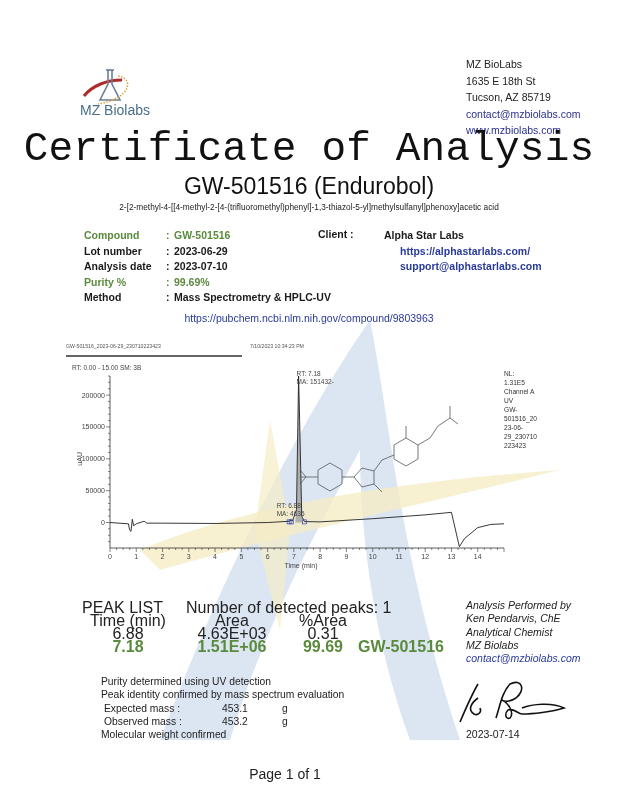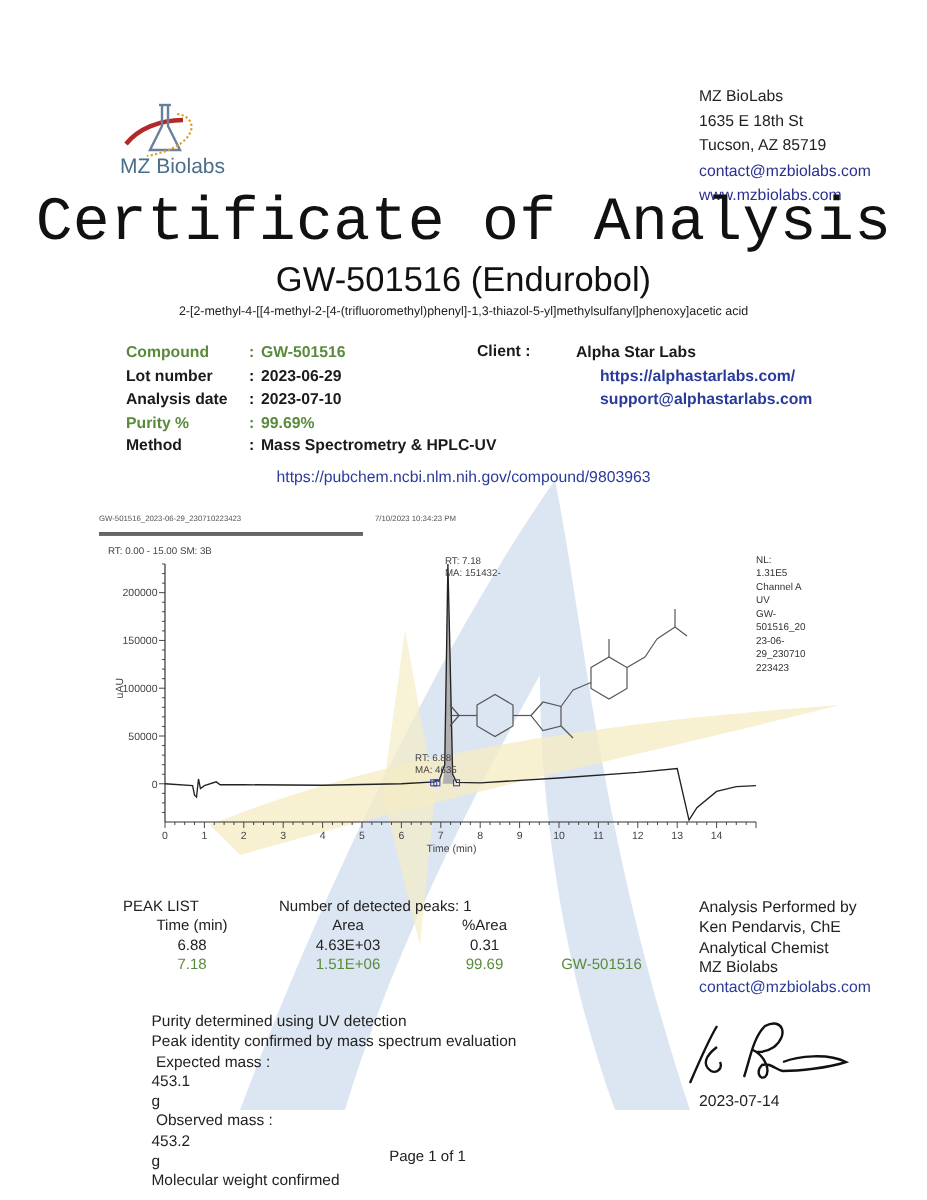--- a/index.html
+++ b/index.html
@@ -31,39 +31,39 @@
   .pubchem { left: 0; width: 618px; top: 311px; text-align: center; font-size: 10.5px; line-height: 15px; color: #222; }
   .pubchem .link { color: #2a3a9a; }
 
   .run-id { left: 66px; top: 343px; font-size: 5.2px; color: #555; }
   .run-date { left: 250px; top: 343px; font-size: 5.2px; color: #555; }
   .rt-range { left: 72px; top: 364px; font-size: 6.5px; color: #444; }
 
   .chart { left: 60px; top: 370px; width: 450px; height: 200px; }
   .legend-side { left: 504px; top: 369px; font-size: 6.6px; color: #333; line-height: 9px; }
 
-  .peaks { left: 82px; top: 599px; font-size: 10px; color: #222; }
+  .peaks { left: 82px; top: 599px; font-size: 16px; color: #222; }
   .peaks .row { display: flex; height: 13px; }
   .peaks .c1 { width: 92px; text-align: center; }
   .peaks .c2 { width: 116px; text-align: center; }
   .peaks .c3 { width: 66px; text-align: center; }
   .peaks .c4 { width: 90px; text-align: center; }
-  .peaks .hl { color: #5a8a3c; font-weight: normal; }
+  .peaks .hl { color: #5a8a3c; font-weight: bold; }
 
   .notes { left: 84px; top: 675px; font-size: 10.3px; line-height: 13.3px; color: #222; margin-left: 17px; }
-  .notes .mass { display: flex; flex-direction: column; }
+  .notes .mass { display: flex; }
   .notes .mass .m1 { width: 118px; padding-left: 3px; }
   .notes .mass .m2 { width: 60px; }
 
-  .performer { left: 466px; top: 599px; font-size: 10.5px; line-height: 13.3px; color: #222; }
+  .performer { left: 466px; top: 599px; font-size: 10.5px; line-height: 13.3px; color: #222; font-style: italic; }
   .performer .link { color: #2a3a9a; }
   .signature { left: 452px; top: 678px; width: 120px; height: 48px; }
   .sig-date { left: 466px; top: 728px; font-size: 10.5px; color: #222; }
 
-  .page-num { left: 0; width: 570px; top: 766px; text-align: center; font-size: 10px; color: #222; }
+  .page-num { left: 0; width: 570px; top: 766px; text-align: center; font-size: 14px; color: #222; }
 </style>
 </head>
 <body>
 
 <svg class="watermark" viewBox="0 0 540 460">
   <path d="M120 440 C 180 280, 260 120, 330 20 C 350 120, 360 260, 420 440 L 370 440 C 330 330, 320 220, 320 150 C 270 240, 220 340, 190 440 Z" fill="#d6e2f1" opacity="0.85"></path>
   <path d="M100 250 C 220 200, 380 180, 520 170 C 400 200, 260 230, 120 270 Z" fill="#f5ecc6" opacity="0.8"></path>
   <path d="M230 120 L 250 230 L 240 330 L 215 230 Z" fill="#f5ecc6" opacity="0.7"></path>
 </svg>
 

